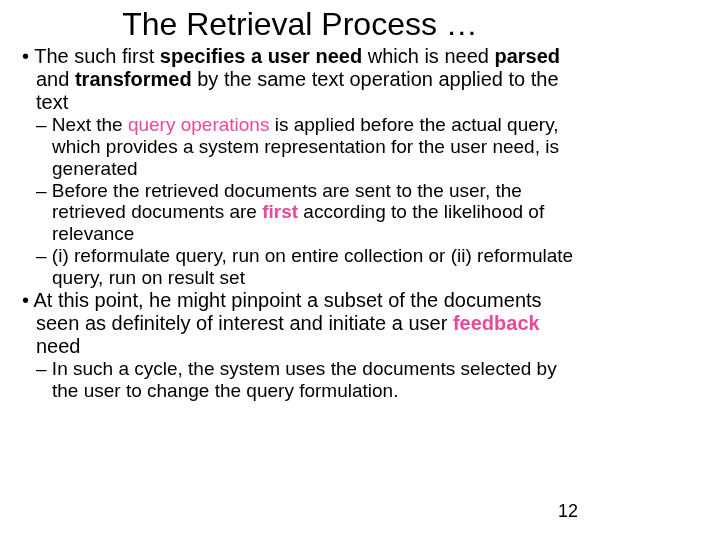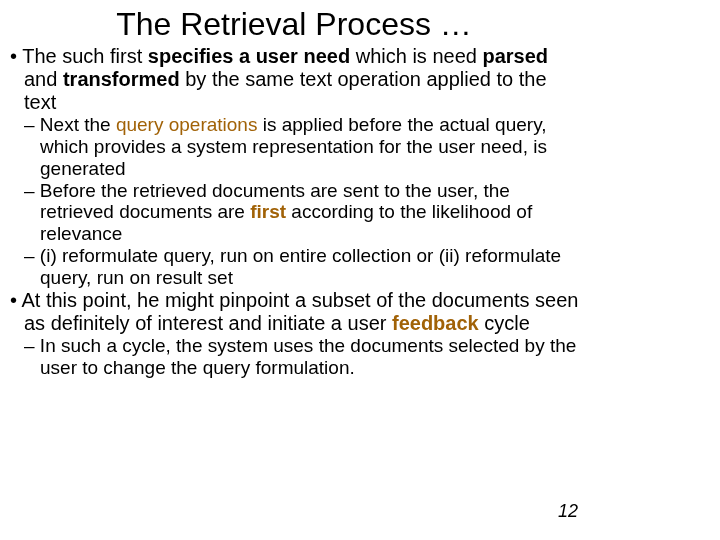--- a/index.html
+++ b/index.html
@@ -10,21 +10,21 @@
     background: #fff;
     font-family: Arial, Helvetica, sans-serif;
     color: #000;
     overflow: hidden;
   }
   .slide {
     position: relative;
     width: 600px;
     height: 540px;
     box-sizing: border-box;
-    padding: 6px 16px 0 4px;
+    padding: 6px 16px 0 16px;
   }
   .title {
     font-size: 32px;
     text-align: center;
     margin: 0 0 2px 0;
     font-weight: normal;
   }
   .bullets {
     font-size: 20px;
     line-height: 1.15;
@@ -40,36 +40,35 @@
   .b2 {
     margin: 0 0 0 0;
     padding-left: 36px;
     text-indent: -16px;
     font-size: 19px;
   }
   .b2::before {
     content: "– ";
   }
   .bold { font-weight: bold; }
-  .red  { color: #a16207; }
+  .red  { color: #ec4899; }
   .pagenum {
     position: absolute;
     right: 22px;
     bottom: 18px;
     font-size: 18px;
-    font-style: italic;
   }
 </style>
 </head>
 <body>
 
 <div class="slide">
   <h1 class="title">The Retrieval Process …</h1>
   <div class="bullets" id="bullets">
       <p class="b1"><span>The such first </span><span class="bold">specifies a user need</span><span> which is need </span><span class="bold">parsed</span><span> and </span><span class="bold">transformed</span><span> by the same text operation applied to the text</span></p>
       <p class="b2"><span>Next the </span><span class="red">query operations</span><span> is applied before the actual query, which provides a system representation for the user need, is generated</span></p>
       <p class="b2"><span>Before the retrieved documents are sent to the user, the retrieved documents are </span><span class="bold red">first</span><span> according to the likelihood of relevance</span></p>
       <p class="b2"><span>(i) reformulate query, run on entire collection or (ii) reformulate query, run on result set</span></p>
-      <p class="b1"><span>At this point, he might pinpoint a subset of the documents seen as definitely of interest and initiate a user </span><span class="bold red">feedback</span><span> cycle</span></p>
+      <p class="b1"><span>At this point, he might pinpoint a subset of the documents seen as definitely of interest and initiate a user </span><span class="bold red">feedback</span><span> need</span></p>
       <p class="b2"><span>In such a cycle, the system uses the documents selected by the user to change the query formulation.</span></p>
     </div>
   <div class="pagenum">12</div>
 </div>
 
 </body></html>

